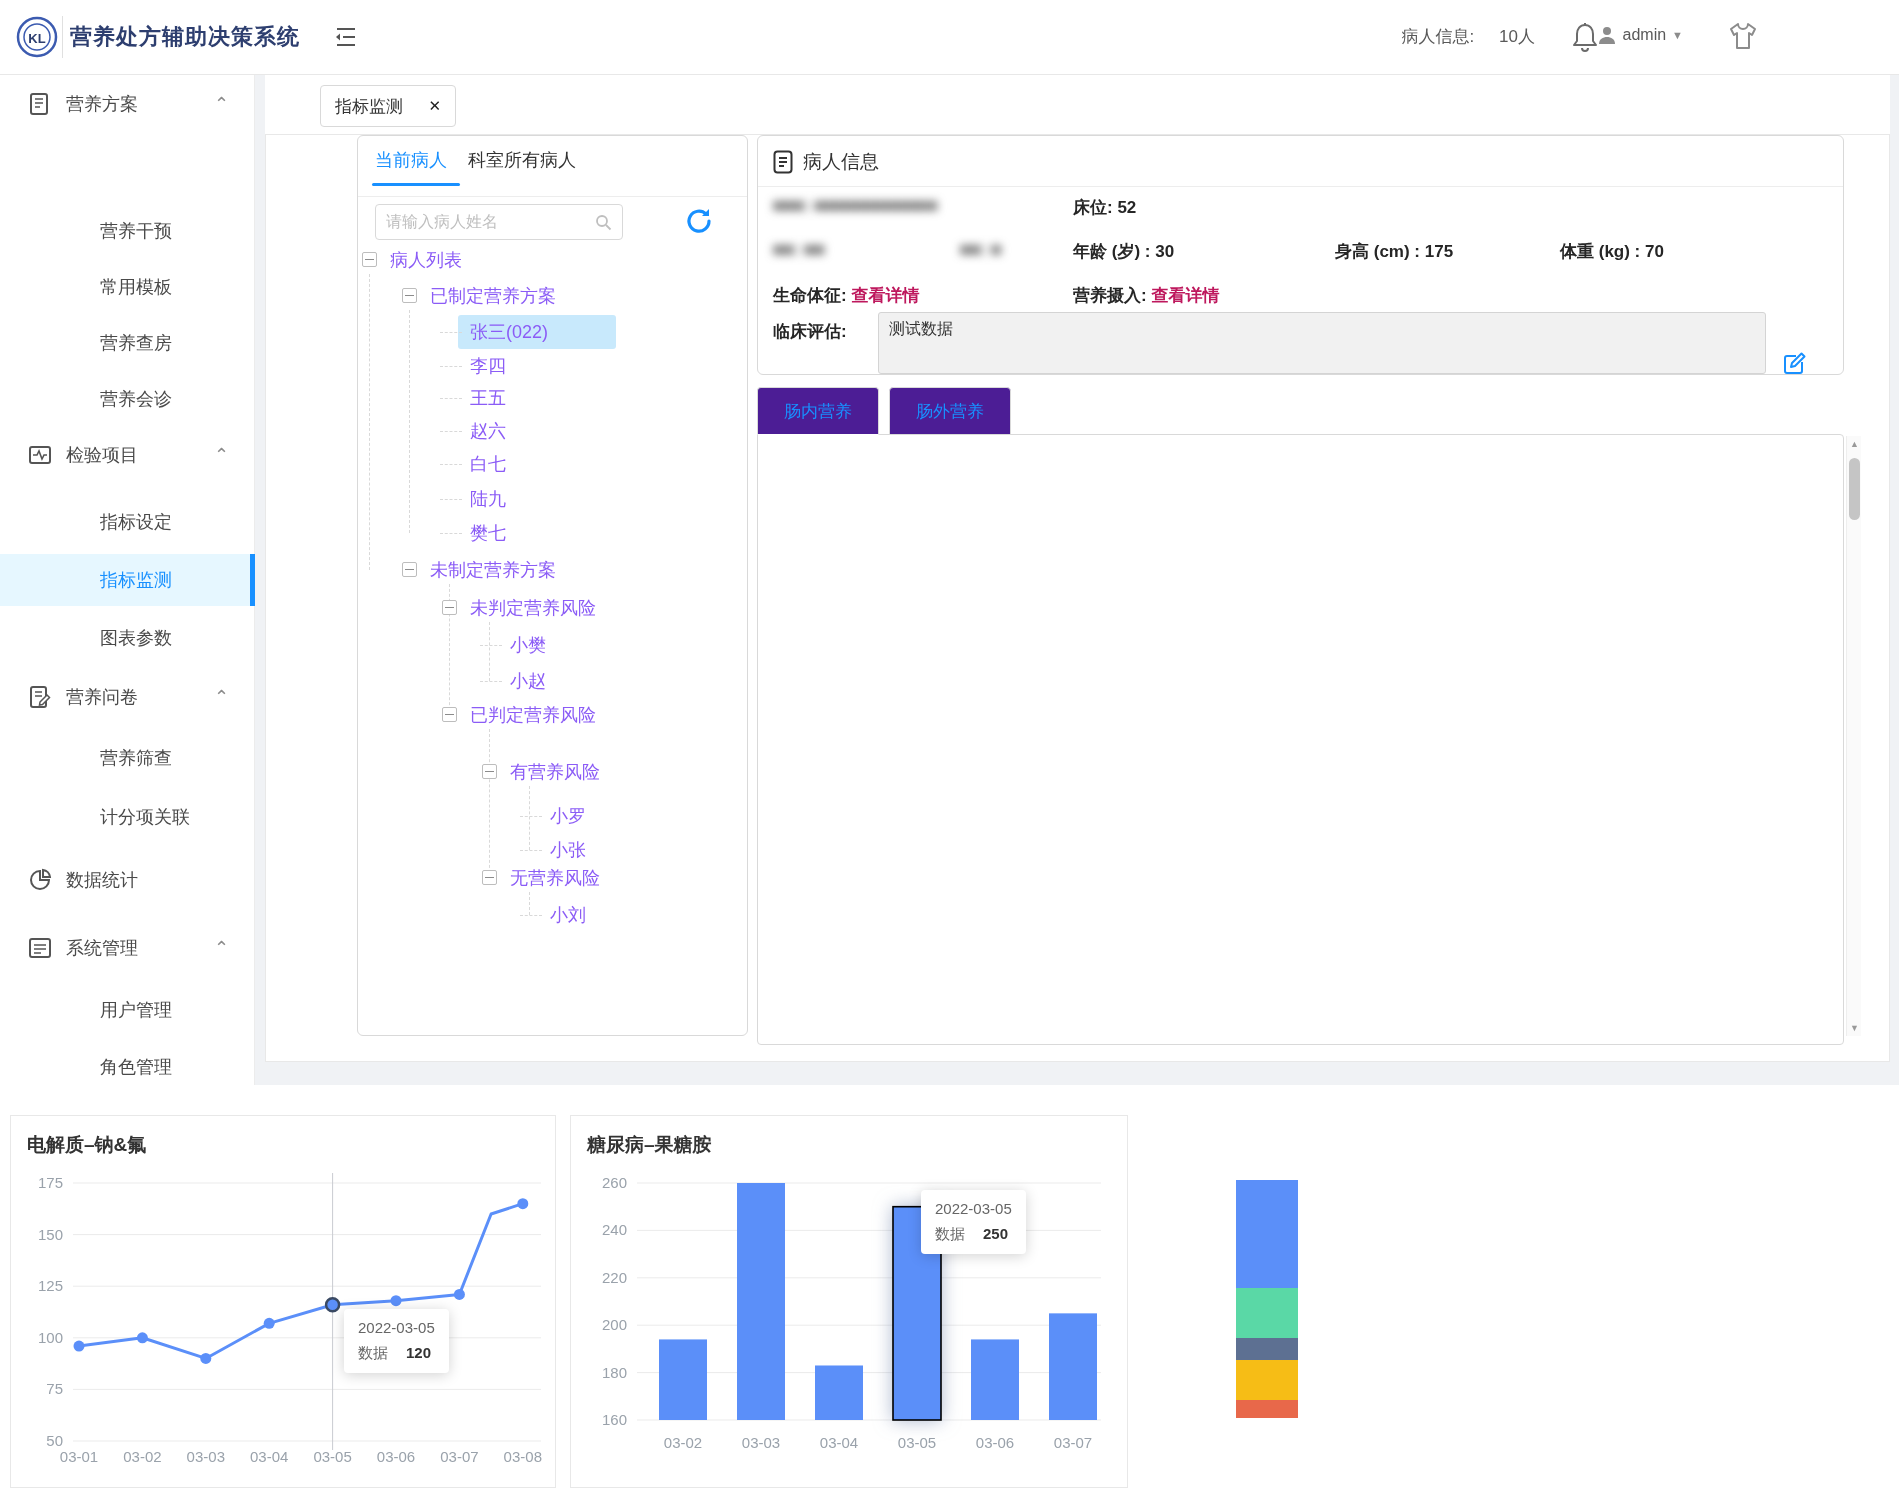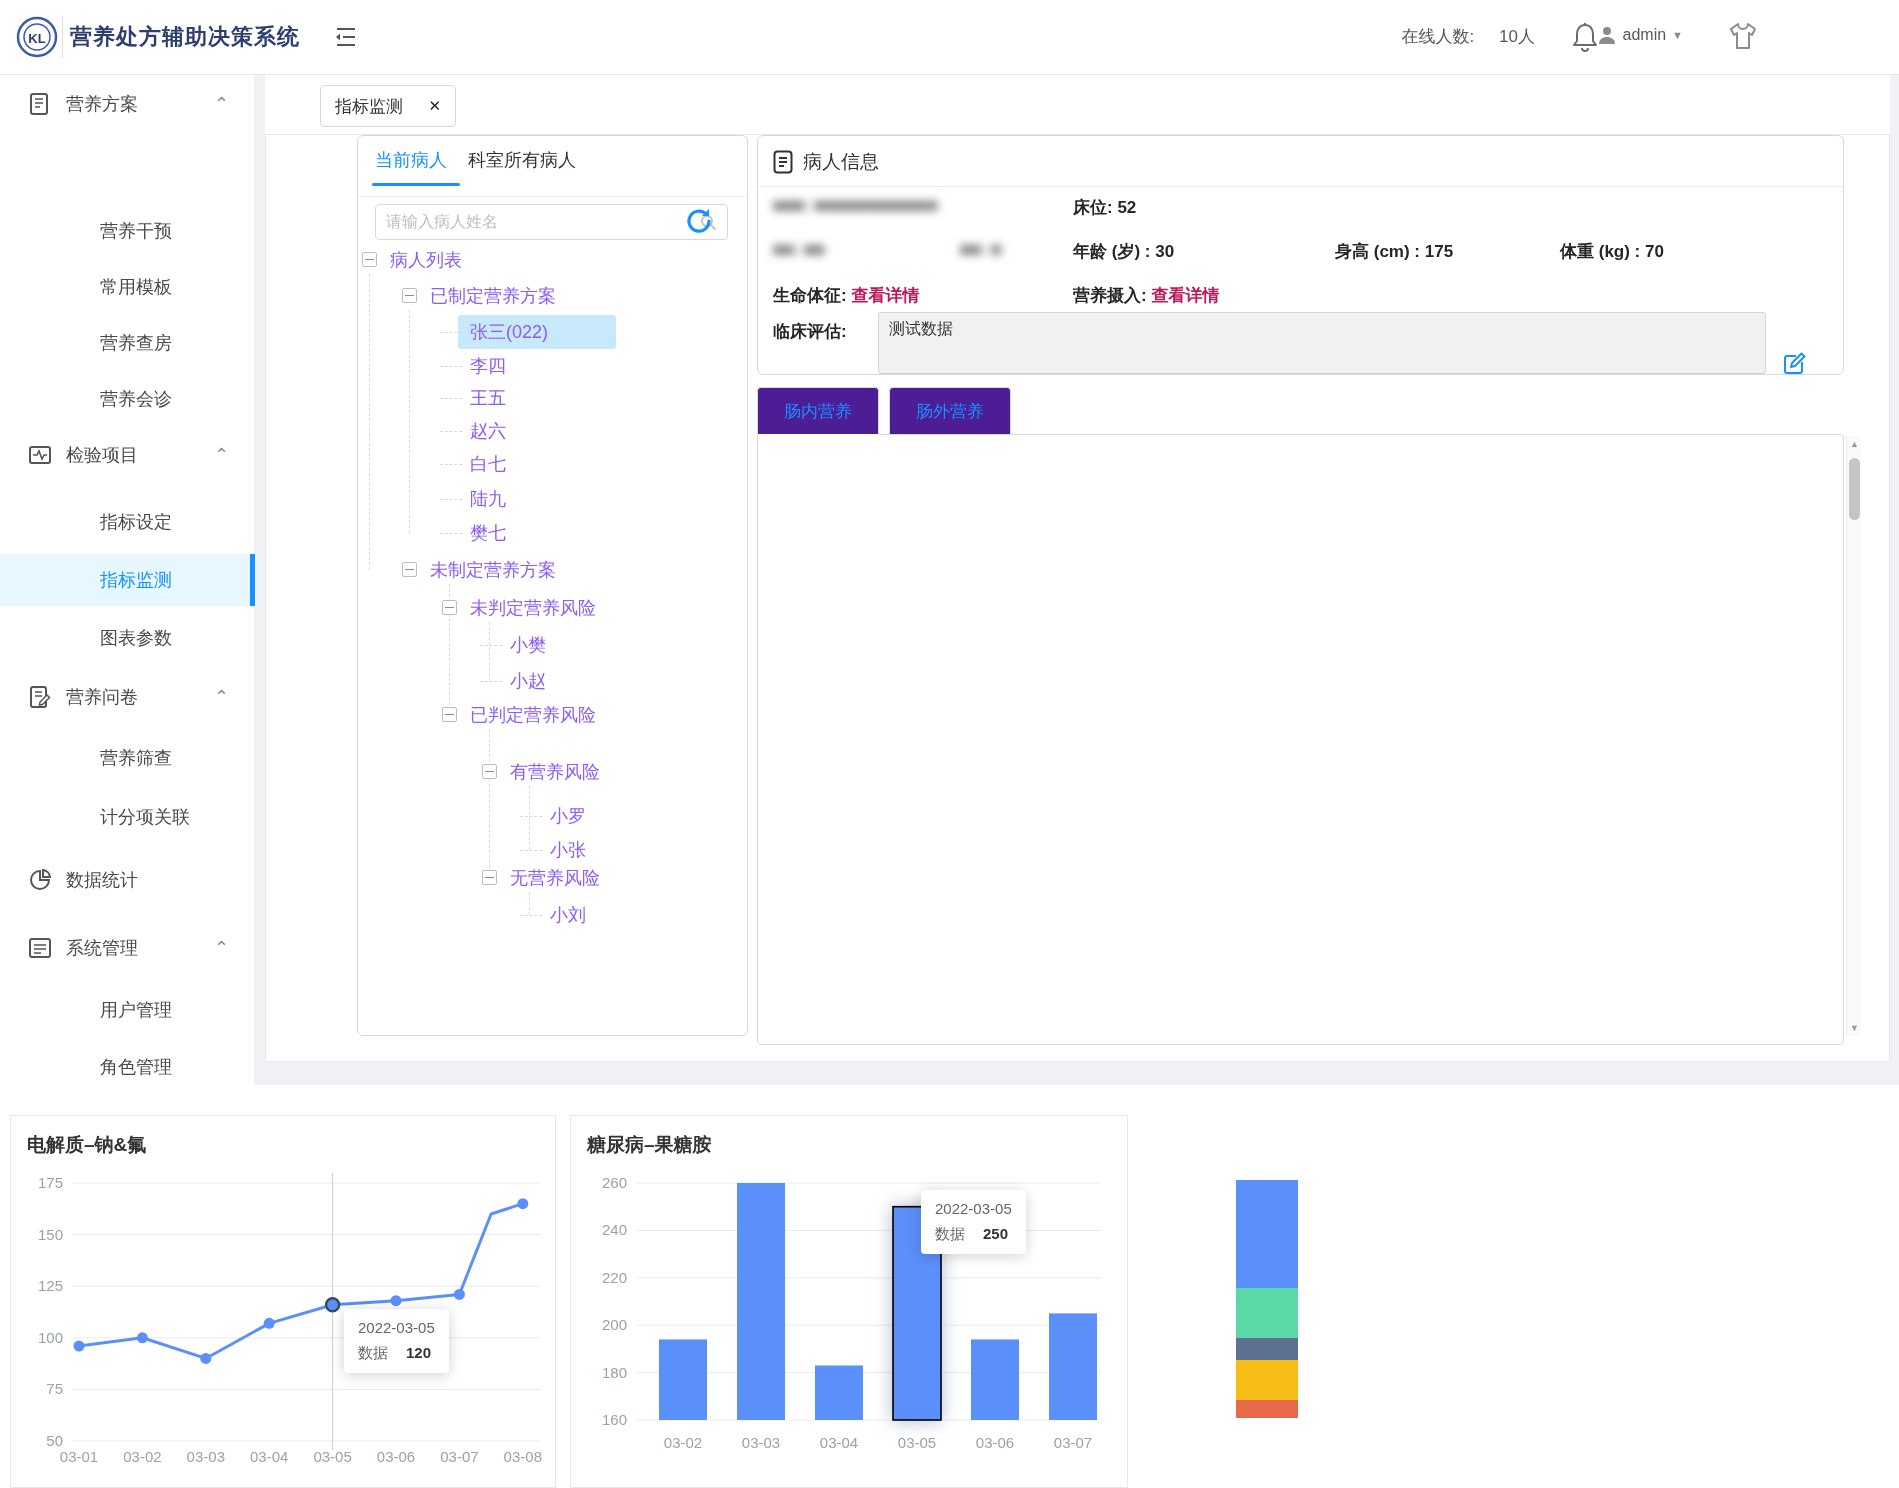--- a/index.html
+++ b/index.html
@@ -29,21 +29,21 @@
   #tabbar { left:265px; top:75px; width:1625px; height:60px; background:#fff; border-bottom:1px solid #e8e8e8; }
   #tab-card { left:320px; top:85px; width:136px; height:42px; border:1px solid #d9d9d9; border-radius:4px; background:#fff;
               display:flex; align-items:center; justify-content:space-between; padding:0 14px; font-size:17px; cursor:pointer; }
   #tab-close { font-weight:bold; font-size:15px; color:#222; cursor:pointer; }
 
   
   #tree-panel { left:357px; top:135px; width:391px; height:901px; background:#fff; border:1px solid #d9d9d9; border-radius:6px; }
   .ptab { position:absolute; top:148px; font-size:18px; cursor:pointer; }
   #ptab-underline { left:372px; top:183px; width:88px; height:3px; background:#1890ff; border-radius:2px; }
   #tree-tabs-divider { left:358px; top:196px; width:389px; height:1px; background:#ededed; }
-  #search-box { left:375px; top:204px; width:353px; height:36px; border:1px solid #d9d9d9; border-radius:4px; background:#fff;
+  #search-box { left:375px; top:204px; width:248px; height:36px; border:1px solid #d9d9d9; border-radius:4px; background:#fff;
                 display:flex; align-items:center; padding:0 10px; }
   #search-box input { border:none; outline:none; flex:1; font-size:16px; color:#333; font-family:inherit; }
   #search-box input::placeholder { color:#bfbfbf; }
   .tree-node { position:absolute; font-size:18px; color:#8b5cf6; white-space:nowrap; cursor:pointer; line-height:34px; height:34px; }
   .switcher { position:absolute; width:15px; height:15px; border:1px solid #bdbdbd; border-radius:2px; background:#fff; }
   .switcher::after { content:""; position:absolute; left:2px; right:2px; top:6px; height:1px; background:#8c8c8c; }
   .tree-guide { position:absolute; width:0; border-left:1px dashed #d9d9d9; }
   .tree-stub { position:absolute; height:0; border-top:1px dashed #d9d9d9; }
   .tree-sel { position:absolute; background:#c8e9fc; border-radius:3px; }
 
@@ -118,21 +118,21 @@
       <circle cx="21" cy="21" r="13" fill="none" stroke="#3c5bb0" stroke-width="1.5"></circle>
       <text x="21" y="27" font-size="13" font-weight="bold" fill="#2d3e6f" text-anchor="middle" font-family="'Liberation Serif','DejaVu Serif',serif">KL</text>
     </svg>
     <div class="abs" style="left:62px;top:16px;width:1px;height:42px;background:#e0e0e0"></div>
     <div id="brand-title" class="abs">营养处方辅助决策系统</div>
     <svg class="abs" style="left:333px;top:24px;cursor:pointer" width="26" height="26" viewBox="0 0 26 26">
       <path d="M4 5h18M10 13h12M4 21h18" stroke="#555" stroke-width="2" fill="none"></path>
       <path d="M7 9.5 3 13l4 3.5z" fill="#555"></path>
     </svg>
     <div id="online" class="abs">
-      <span>在线人数:</span>
+      <span>病人信息:</span>
       <span style="margin-left:20px;">10人</span>
     </div>
     <svg class="abs" style="right:300px;top:21px;cursor:pointer" width="28" height="32" viewBox="0 0 28 32">
       <path d="M14 4c-5 0-8 4-8 9v7l-3 4h22l-3-4v-7c0-5-3-9-8-9z" fill="none" stroke="#6b6b6b" stroke-width="2" stroke-linejoin="round"></path>
       <path d="M11 27a3 3 0 0 0 6 0" fill="none" stroke="#6b6b6b" stroke-width="2"></path>
       <path d="M14 4v-2" stroke="#6b6b6b" stroke-width="2"></path>
     </svg>
     <div id="admin-box" class="abs">
       <svg width="20" height="20" viewBox="0 0 20 20">
         <circle cx="10" cy="6" r="4" fill="#8c8c8c"></circle>

